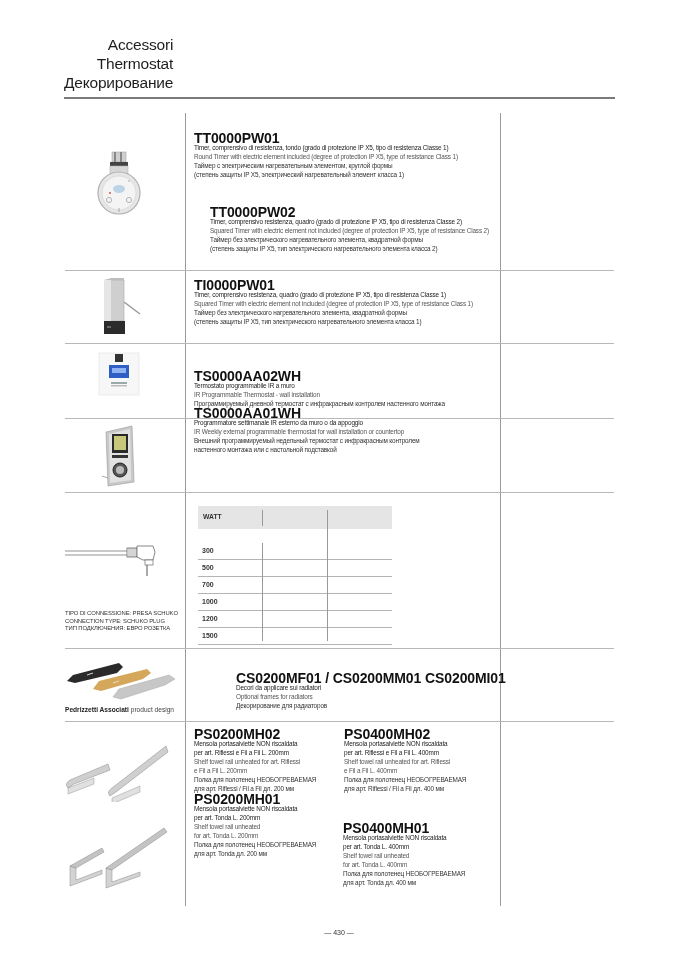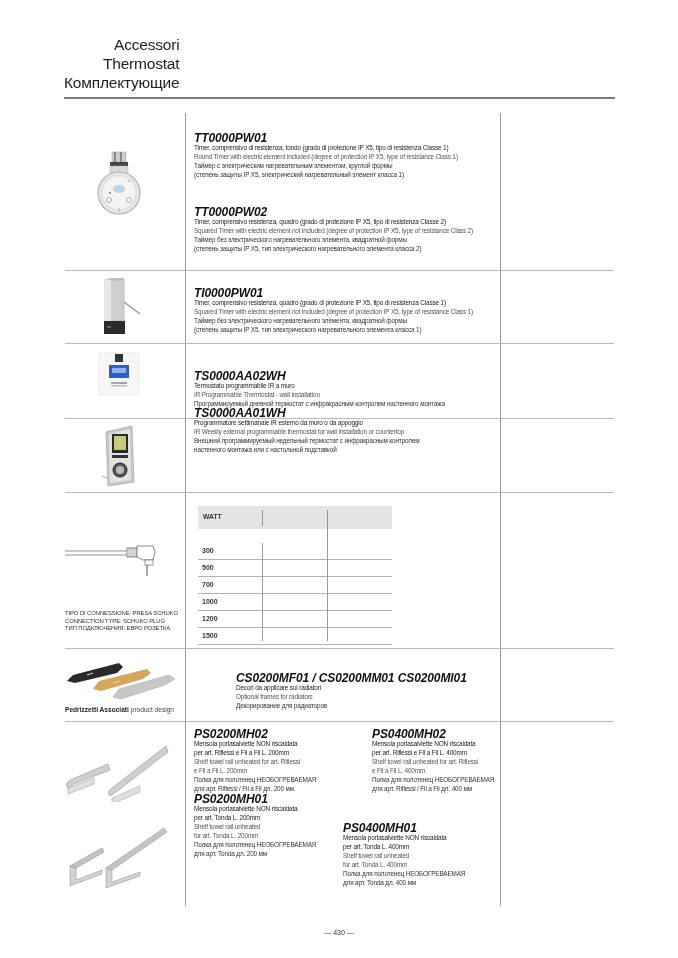--- a/index.html
+++ b/index.html
@@ -4,21 +4,21 @@
   <style>
     html, body { margin:0; padding:0; background:#fff; }
     body { width:678px; height:958px; position:relative; overflow:hidden;
            font-family:"Liberation Sans", sans-serif; color:#1a1a1a; }
     .abs { position:absolute; }
     .title-block { left:64px; top:35px; font-size:15.5px; line-height:19px; color:#1e1e1e; letter-spacing:-0.2px;text-align:right; }
     .title-block div { white-space:nowrap; }
     .main-rule { left:64px; top:97px; width:551px; height:2px; background:#7a7a7a; }
     .vline { width:1px; background:#9a9a9a; }
     .hline { height:1px; background:#b8b8b8; }
-    .code { font-weight:bold; font-size:12px; letter-spacing:-0.1px; color:#111; line-height:10px;font-style:italic; }
+    .code { font-weight:bold; font-size:14px; letter-spacing:-0.1px; color:#111; line-height:10px; }
     .t { font-size:6.4px; line-height:9px; white-space:nowrap; letter-spacing:-0.15px; }
     .it { color:#222; }
     .en { color:#555; }
     .ru { color:#333; }
     .desc { left:194px; }
     .watt-table { left:198px; top:506px; width:194px; }
     .watt-head { height:23px; background:#e5e5e5; position:relative; }
     .watt-head span { position:absolute; left:5px; top:7px; font-size:6.8px; font-weight:bold; color:#333; }
     .watt-row { height:16px; border-bottom:1px solid #b4b4b4; position:relative; font-size:7px; font-weight:bold; color:#333; }
     .watt-row:last-child { border-bottom:none; }
@@ -27,21 +27,21 @@
     .design { left:65px; top:706px; font-size:6.6px; color:#444; white-space:nowrap; }
     .design b { color:#222; }
     .page-num { left:0; width:678px; top:929px; text-align:center; font-size:7px; color:#333; }
   </style>
 </head>
 <body>
 
 <div class="abs title-block">
   <div>Accessori</div>
   <div>Thermostat</div>
-  <div>Комплектующие</div>
+  <div>Декорирование</div>
 </div>
 <div class="abs main-rule"></div>
 
 <div class="abs vline" style="left:185px; top:113px; height:793px;"></div>
 <div class="abs vline" style="left:500px; top:113px; height:793px;"></div>
 <div class="abs hline" style="left:65px; top:270px; width:549px;"></div>
 <div class="abs hline" style="left:65px; top:343px; width:549px;"></div>
 <div class="abs hline" style="left:65px; top:418px; width:549px;"></div>
 <div class="abs hline" style="left:65px; top:492px; width:549px;"></div>
 <div class="abs hline" style="left:65px; top:648px; width:549px;"></div>
@@ -128,29 +128,29 @@
 </svg>
 
 <div class="abs desc" style="top:133px;">
   <div class="code">TT0000PW01</div>
   <div class="t it">Timer, comprensivo di resistenza, tondo (grado di protezione IP X5, tipo di resistenza Classe 1)</div>
   <div class="t en">Round Timer with electric element included (degree of protection IP X5, type of resistance Class 1)</div>
   <div class="t ru">Таймер с электрическим нагревательным элементом, круглой формы</div>
   <div class="t ru">(степень защиты IP X5, электрический нагревательный элемент класса 1)</div>
 </div>
 
-<div class="abs desc" style="top:207px;">
+<div class="abs desc" style="top:207px;margin-left:16px;">
   <div class="code">TT0000PW02</div>
   <div class="t it">Timer, comprensivo resistenza, quadro (grado di protezione IP X5, tipo di resistenza Classe 2)</div>
   <div class="t en">Squared Timer with electric element not included (degree of protection IP X5, type of resistance Class 2)</div>
   <div class="t ru">Таймер без электрического нагревательного элемента, квадратной формы</div>
   <div class="t ru">(степень защиты IP X5, тип электрического нагревательного элемента класса 2)</div>
 </div>
 
-<div class="abs desc" style="top:288px;">
+<div class="abs desc" style="top:280px;">
   <div class="code">TI0000PW01</div>
   <div class="t it">Timer, comprensivo resistenza, quadro (grado di protezione IP X5, tipo di resistenza Classe 1)</div>
   <div class="t en">Squared Timer with electric element not included (degree of protection IP X5, type of resistance Class 1)</div>
   <div class="t ru">Таймер без электрического нагревательного элемента, квадратной формы</div>
   <div class="t ru">(степень защиты IP X5, тип электрического нагревательного элемента класса 1)</div>
 </div>
 
 <div class="abs desc" style="top:371px;">
   <div class="code">TS0000AA02WH</div>
   <div class="t it">Termostato programmabile IR a muro</div>
@@ -209,21 +209,21 @@
 
 <div class="abs desc" style="top:729px;">
   <div class="code">PS0200MH02</div>
   <div class="t it">Mensola portasalviette NON riscaldata</div>
   <div class="t it">per art. Riflessi e Fil a Fil L. 200mm</div>
   <div class="t en">Shelf towel rail unheated for art. Riflessi</div>
   <div class="t en">e Fil a Fil L. 200mm</div>
   <div class="t ru">Полка для полотенец НЕОБОГРЕВАЕМАЯ</div>
   <div class="t ru">для арт. Riflessi / Fil a Fil дл. 200 мм</div>
 </div>
-<div class="abs" style="left:344px; top:729px;margin-left:28px;">
+<div class="abs" style="left:344px; top:729px;">
   <div class="code">PS0400MH02</div>
   <div class="t it">Mensola portasalviette NON riscaldata</div>
   <div class="t it">per art. Riflessi e Fil a Fil L. 400mm</div>
   <div class="t en">Shelf towel rail unheated for art. Riflessi</div>
   <div class="t en">e Fil a Fil L. 400mm</div>
   <div class="t ru">Полка для полотенец НЕОБОГРЕВАЕМАЯ</div>
   <div class="t ru">для арт. Riflessi / Fil a Fil дл. 400 мм</div>
 </div>
 <div class="abs desc" style="top:794px;">
   <div class="code">PS0200MH01</div>

